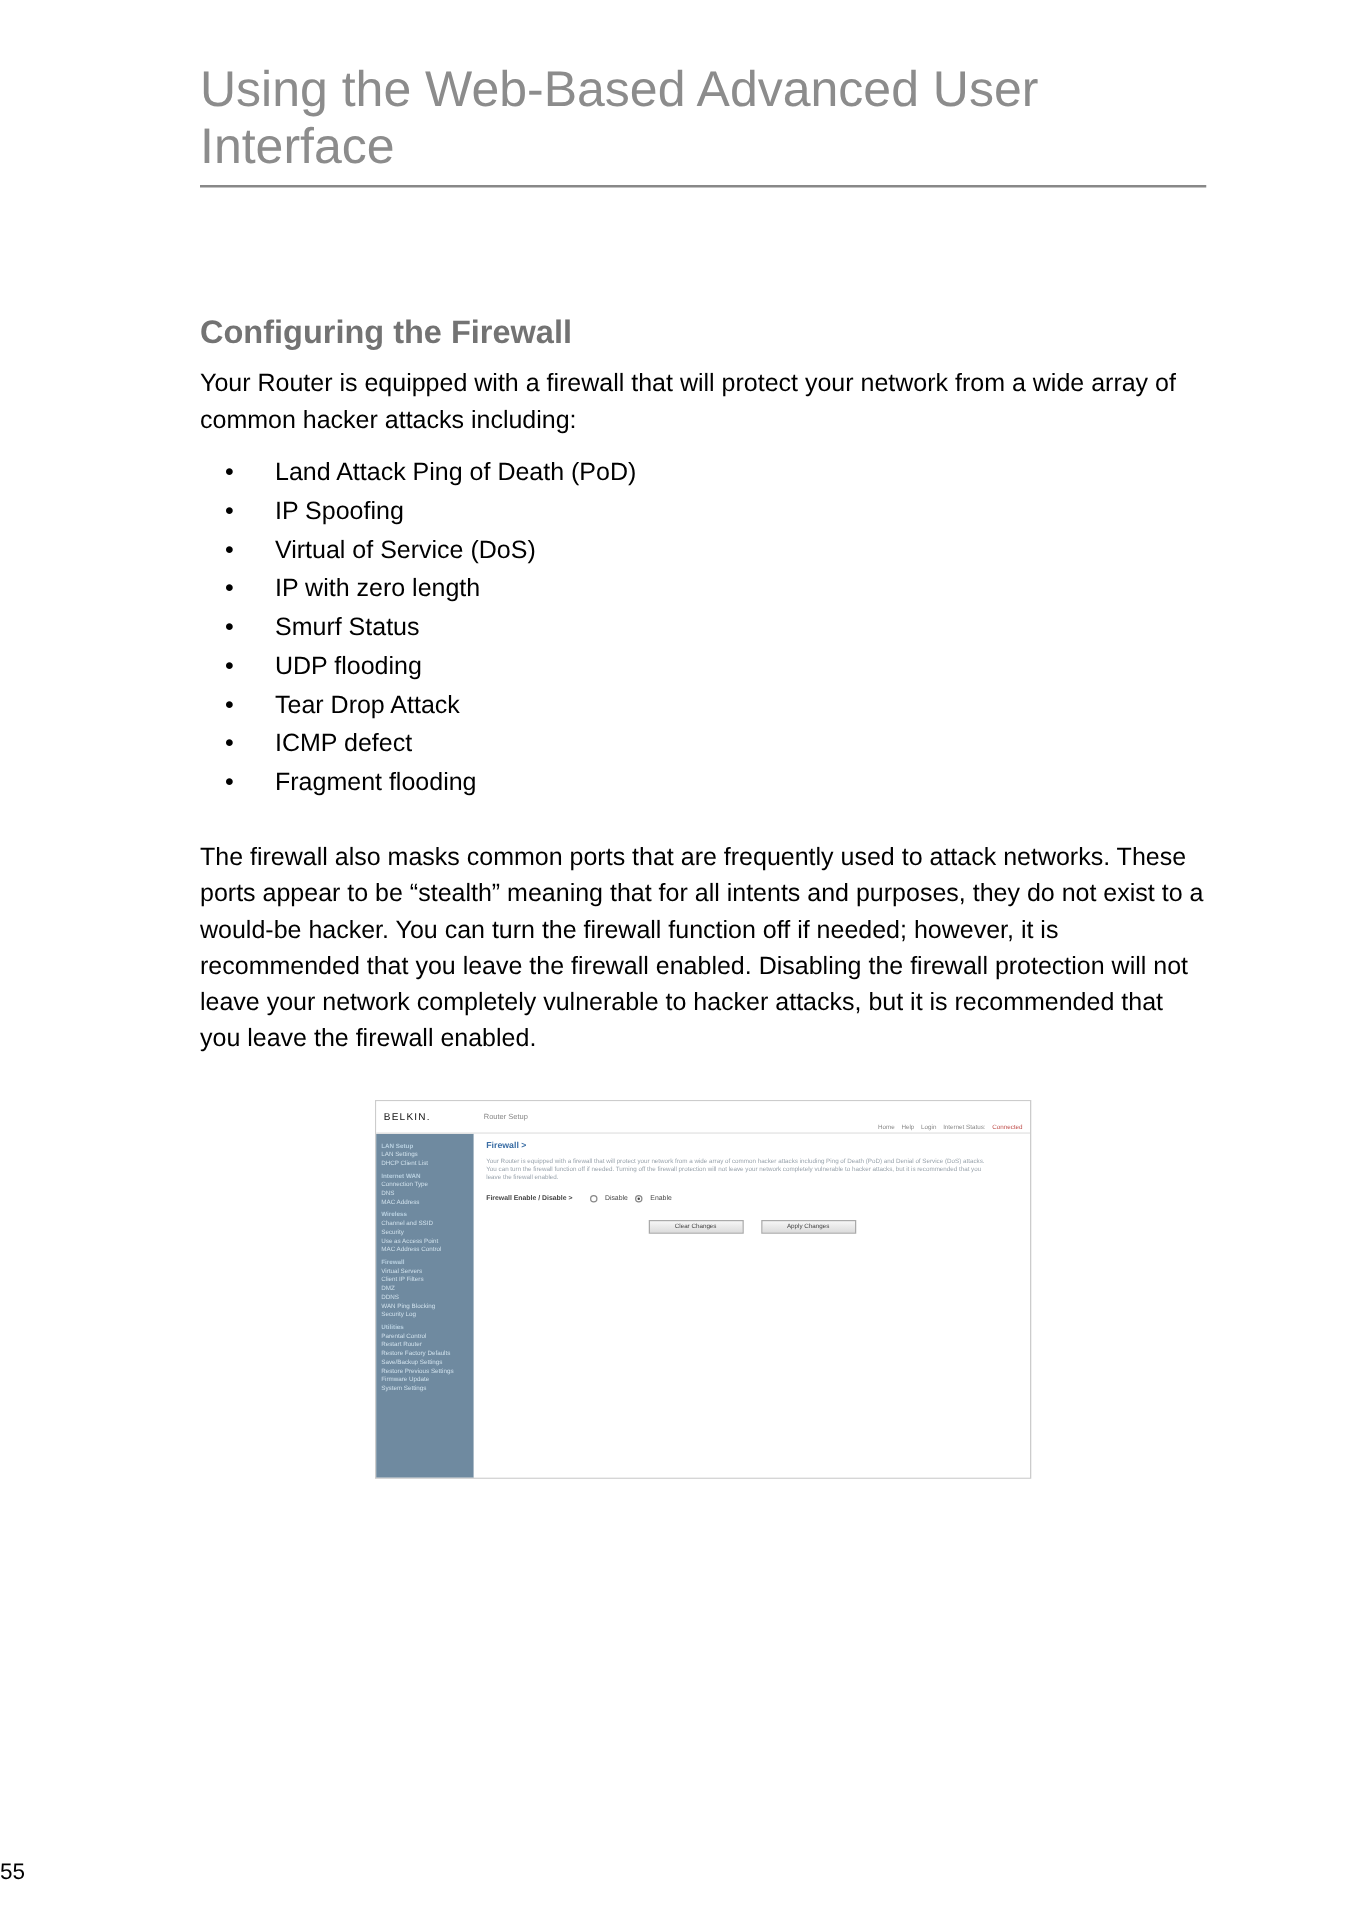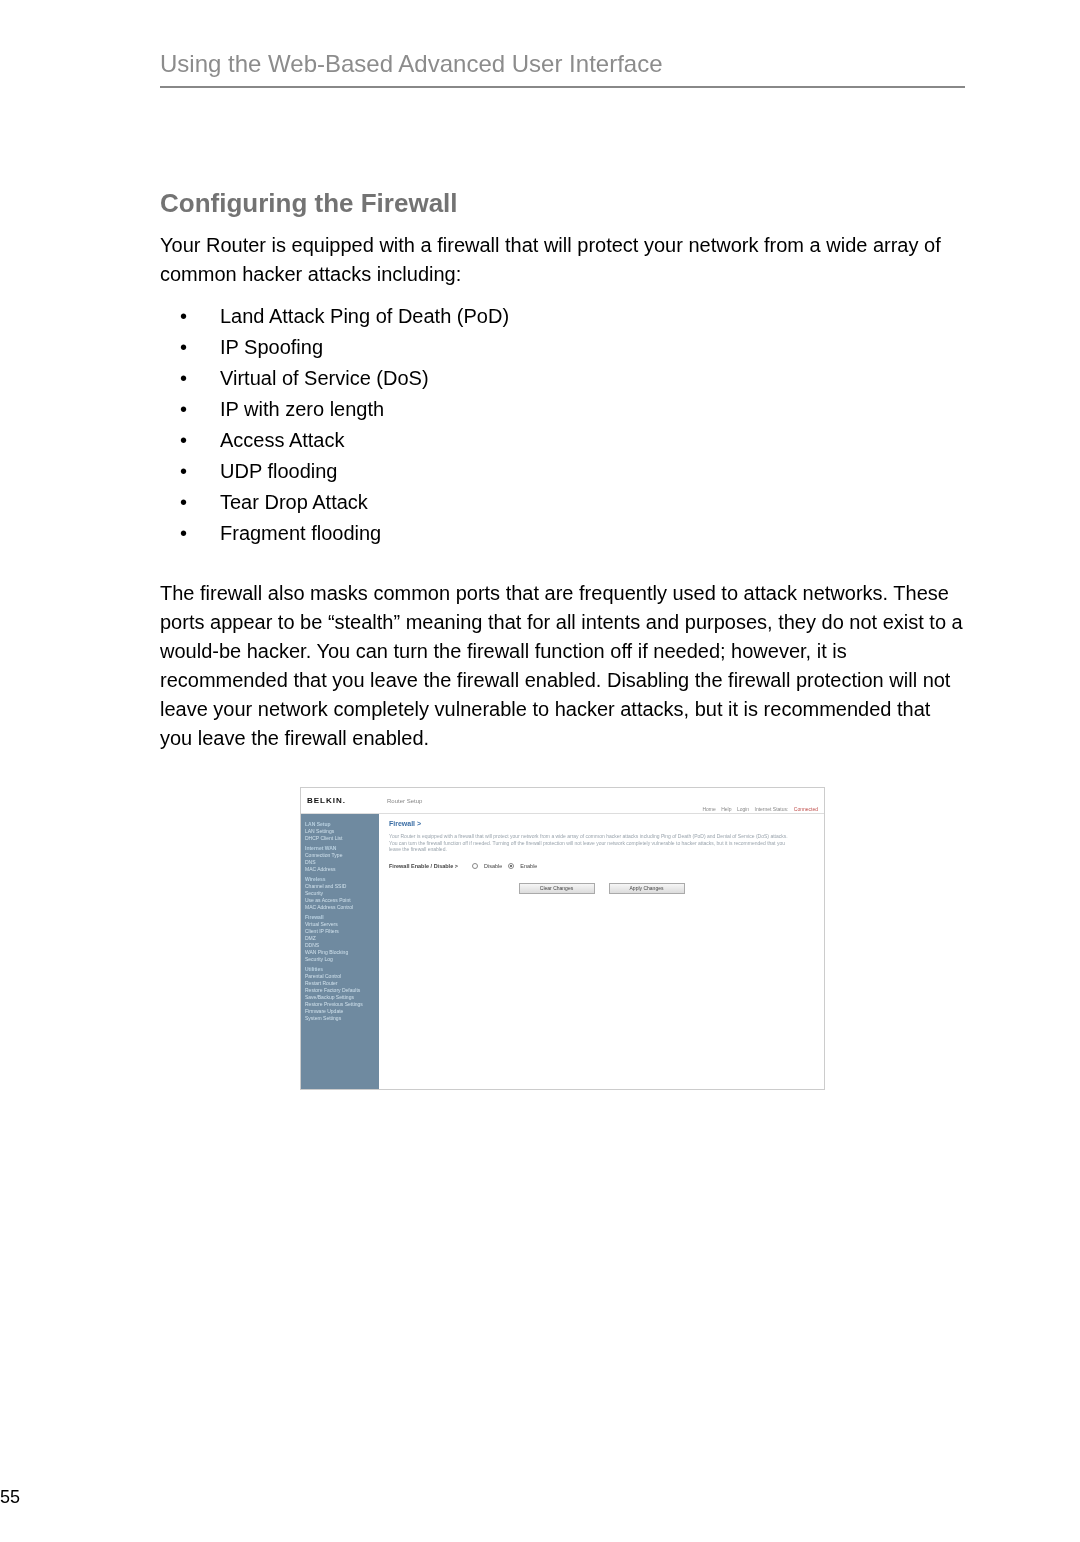--- a/index.html
+++ b/index.html
@@ -1,28 +1,28 @@
 <!DOCTYPE html>
 <html><head>
 <meta charset="utf-8">
 <style>
   * { box-sizing: border-box; margin: 0; padding: 0; }
   html, body { width: 1080px; height: 1542px; background: #fff; font-family: Arial, Helvetica, sans-serif; color: #000; }
   .page { width: 1080px; height: 1542px; position: relative; padding: 50px 115px 0 160px; }
-  .chapter-title { font-size: 24px; color: #8c8c8c; font-weight: 300; letter-spacing: 0px; margin-bottom: 8px; font-family: "Helvetica Neue", Arial, sans-serif; }
+  .chapter-title { font-size: 40px; color: #8c8c8c; font-weight: 300; letter-spacing: 0px; margin-bottom: 8px; font-family: "Helvetica Neue", Arial, sans-serif; }
   .rule { border: none; border-top: 2px solid #888; margin-top: 6px; }
   .section-title { font-family: "Helvetica Neue", Arial, sans-serif; font-size: 26px; font-weight: 700; color: #737373; margin-top: 100px; margin-bottom: 12px; }
   .body-text { font-size: 20px; line-height: 1.45; color: #000; }
   .attack-list { list-style: none; margin: 12px 0 30px 0; }
   .attack-list li { font-size: 20px; line-height: 1.55; padding-left: 60px; position: relative; }
   .attack-list li::before { content: "•"; position: absolute; left: 20px; top: 0; }
   .shot-wrap { width: 525px; margin: 34px auto 0 auto; }
   .shot { width: 525px; height: 303px; background: #f2f2f2; border: 1px solid #ccc; position: relative; font-size: 6px; color: #555; display: flex; }
   .topbar { position: absolute; top: 0; left: 0; right: 0; height: 26px; background: #fff; border-bottom: 1px solid #ddd; }
-  .brand { position: absolute; left: 6px; top: 8px; font-weight: 700; letter-spacing: 1px; font-size: 8px; color: #111; }
+  .brand { position: absolute; left: 6px; top: 8px; font-weight: 400; letter-spacing: 1px; font-size: 8px; color: #111; }
   .top-sub { position: absolute; left: 86px; top: 10px; font-size: 6px; color: #888; }
   .top-right { position: absolute; right: 6px; top: 18px; font-size: 5px; color: #888; }
   .top-right span { margin-left: 4px; }
   .top-right .logout { color: #c0504d; }
   .sidebar { width: 78px; background: #6f8aa0; margin-top: 26px; padding: 4px 0 6px 4px; display: flex; flex-direction: column; gap: 1px; }
   .sidebar .grp { color: #b8d0e0; font-weight: 700; font-size: 5px; margin-top: 3px; white-space: nowrap; overflow: hidden; }
   .sidebar .itm { color: #cfe0eb; font-size: 5px; white-space: nowrap; overflow: hidden; }
   .main { flex: 1; background: #fff; margin-top: 26px; padding: 6px 10px; position: relative; }
   .main .crumb { color: #3b6ea5; font-size: 7px; font-weight: 700; margin-bottom: 6px; }
   .main .desc { color: #9aa4ad; font-size: 5px; line-height: 1.3; width: 95%; }
@@ -43,23 +43,24 @@
   <hr class="rule">
 
   <div class="section-title">Configuring the Firewall</div>
   <div class="body-text">Your Router is equipped with a firewall that will protect your network from a wide array of common hacker attacks including:</div>
 
   <ul class="attack-list">
     <li>Land Attack Ping of Death (PoD)</li>
     <li>IP Spoofing</li>
     <li>Virtual of Service (DoS)</li>
     <li>IP with zero length</li>
-    <li>Access Attack</li>
+    <li>Smurf Status</li>
     <li>UDP flooding</li>
     <li>Tear Drop Attack</li>
+    <li>ICMP defect</li>
     <li>Fragment flooding</li>
   </ul>
 
   <div class="body-text">The firewall also masks common ports that are frequently used to attack networks. These ports appear to be “stealth” meaning that for all intents and purposes, they do not exist to a would-be hacker. You can turn the firewall function off if needed; however, it is recommended that you leave the firewall enabled. Disabling the firewall protection will not leave your network completely vulnerable to hacker attacks, but it is recommended that you leave the firewall enabled.</div>
 
   <div class="shot-wrap">
     <div class="shot">
       <div class="topbar">
         <div class="brand">BELKIN.</div>
         <div class="top-sub">Router Setup</div>

